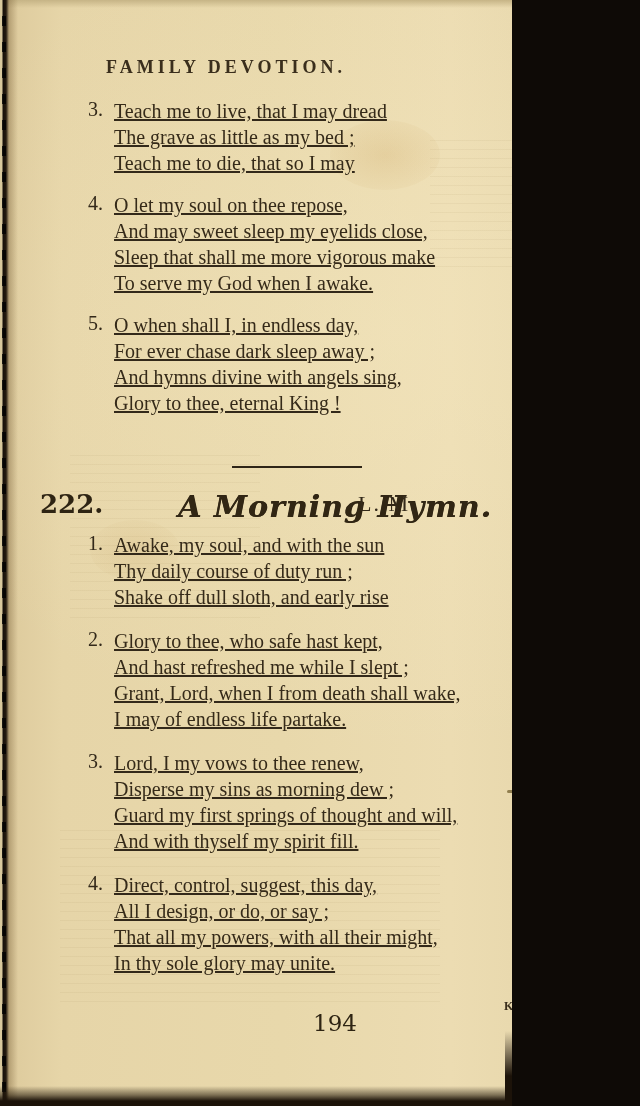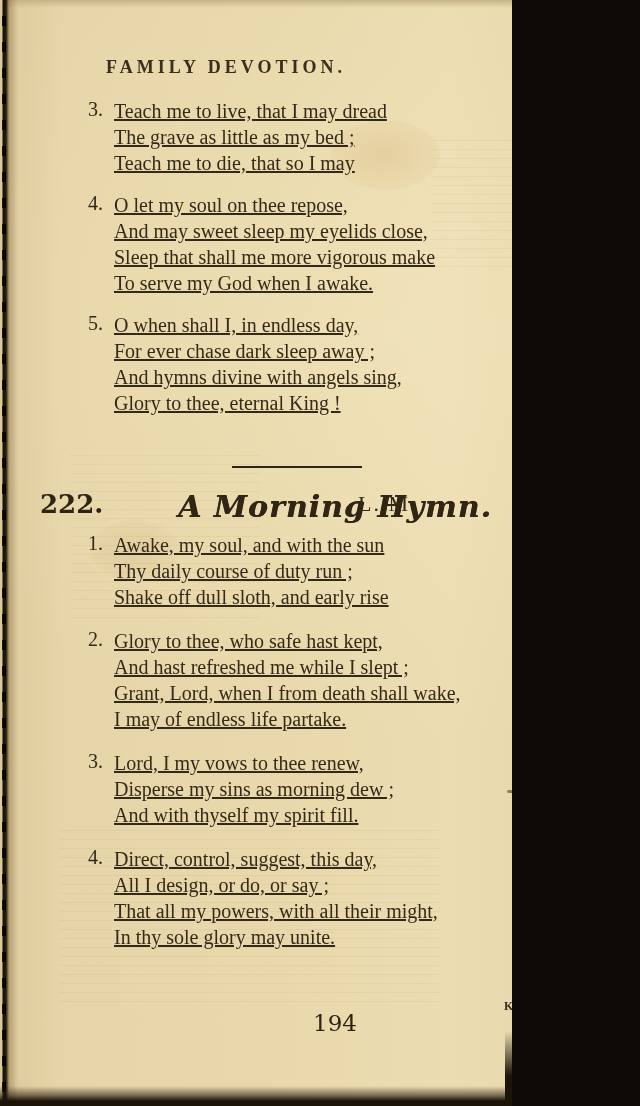--- a/index.html
+++ b/index.html
@@ -153,20 +153,21 @@
         <div class="verse-line">And hast refreshed me while I slept ;</div>
         <div class="verse-line">Grant, Lord, when I from death shall wake,</div>
         <div class="verse-line">I may of endless life partake.</div>
       </div>
     </div>
     <div class="verse">
       <span class="verse-number">3.</span>
       <div class="verse-lines">
         <div class="verse-line">Lord, I my vows to thee renew,</div>
         <div class="verse-line">Disperse my sins as morning dew ;</div>
+        <div class="verse-line">Guard my first springs of thought and will,</div>
         <div class="verse-line">And with thyself my spirit fill.</div>
       </div>
     </div>
     <div class="verse">
       <span class="verse-number">4.</span>
       <div class="verse-lines">
         <div class="verse-line">Direct, control, suggest, this day,</div>
         <div class="verse-line">All I design, or do, or say ;</div>
         <div class="verse-line">That all my powers, with all their might,</div>
         <div class="verse-line">In thy sole glory may unite.</div>

